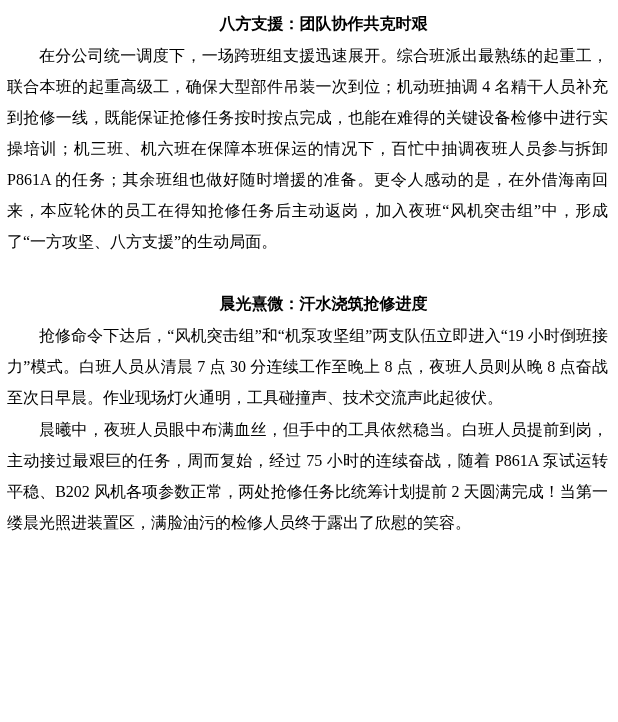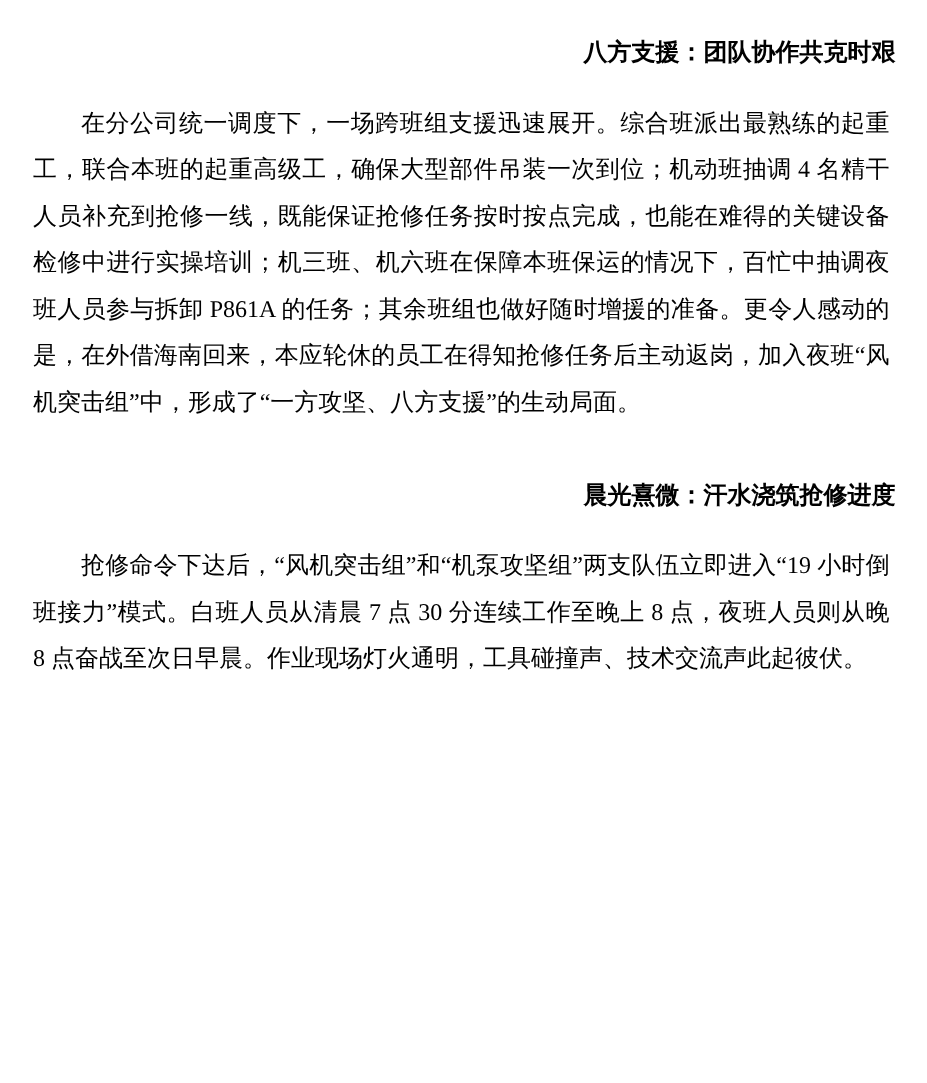--- a/index.html
+++ b/index.html
@@ -14,45 +14,46 @@
     background: #ffffff;
     color: #000000;
     padding: 8px 9px 0 6px;
     overflow: hidden;
     font-family: "Liberation Serif", "DejaVu Serif", serif;
     font-size: 16px;
     line-height: 31px;
     text-align: justify;
   }
   .section-heading {
-    margin: 12px;
+    margin: 0;
     font-size: 16px;
     font-weight: bold;
     text-indent: 2em;
     line-height: 31px;
     font-family: "Liberation Sans", "DejaVu Sans", sans-serif;
-    text-align: right;
+    text-align: center;
   }
   .section-heading.gap-before {
     margin-top: 31px;
   }
   .body-paragraph {
-    margin: 16px;
+    margin: 1px;
     text-indent: 2em;
     line-height: 31px;
   }
 </style>
 </head>
 <body>
 
 <div class="page">
 
   <h2 class="section-heading">八方支援：团队协作共克时艰</h2>
 
   <p class="body-paragraph">在分公司统一调度下，一场跨班组支援迅速展开。综合班派出最熟练的起重工，联合本班的起重高级工，确保大型部件吊装一次到位；机动班抽调 4 名精干人员补充到抢修一线，既能保证抢修任务按时按点完成，也能在难得的关键设备检修中进行实操培训；机三班、机六班在保障本班保运的情况下，百忙中抽调夜班人员参与拆卸 P861A 的任务；其余班组也做好随时增援的准备。更令人感动的是，在外借海南回来，本应轮休的员工在得知抢修任务后主动返岗，加入夜班“风机突击组”中，形成了“一方攻坚、八方支援”的生动局面。</p>
 
   <h2 class="section-heading gap-before">晨光熹微：汗水浇筑抢修进度</h2>
 
   <p class="body-paragraph">抢修命令下达后，“风机突击组”和“机泵攻坚组”两支队伍立即进入“19 小时倒班接力”模式。白班人员从清晨 7 点 30 分连续工作至晚上 8 点，夜班人员则从晚 8 点奋战至次日早晨。作业现场灯火通明，工具碰撞声、技术交流声此起彼伏。</p>
 
 
+  <p class="body-paragraph">晨曦中，夜班人员眼中布满血丝，但手中的工具依然稳当。白班人员提前到岗，主动接过最艰巨的任务，周而复始，经过 75 小时的连续奋战，随着 P861A 泵试运转平稳、B202 风机各项参数正常，两处抢修任务比统筹计划提前 2 天圆满完成！当第一缕晨光照进装置区，满脸油污的检修人员终于露出了欣慰的笑容。</p>
 
 </div>
 
 </body></html>

